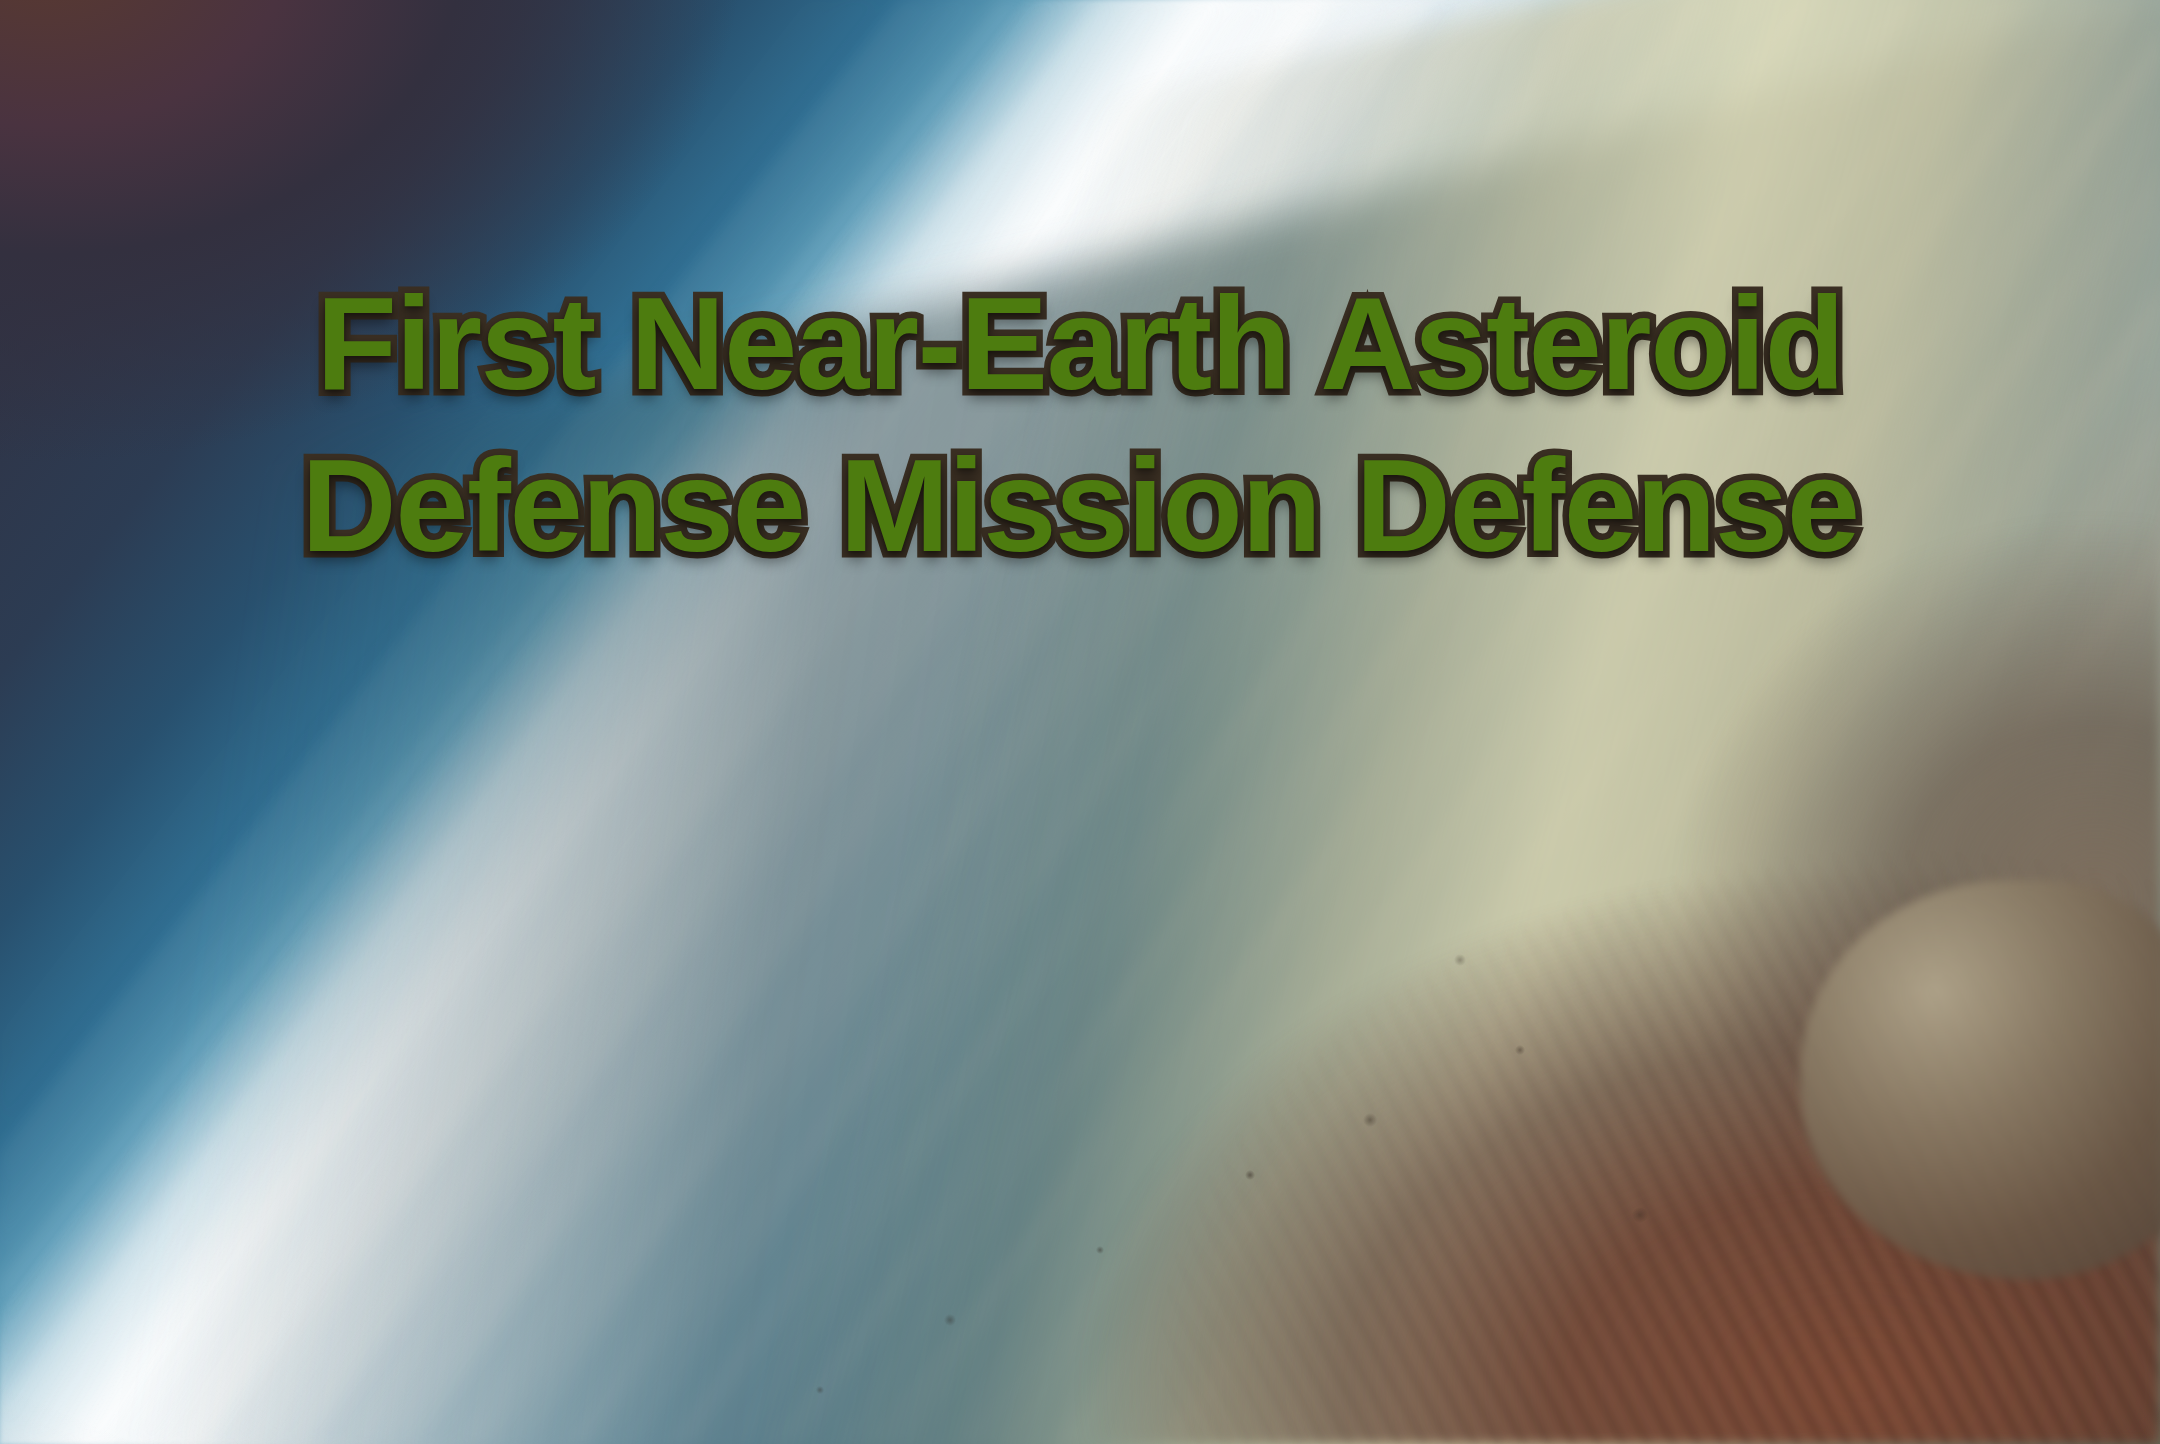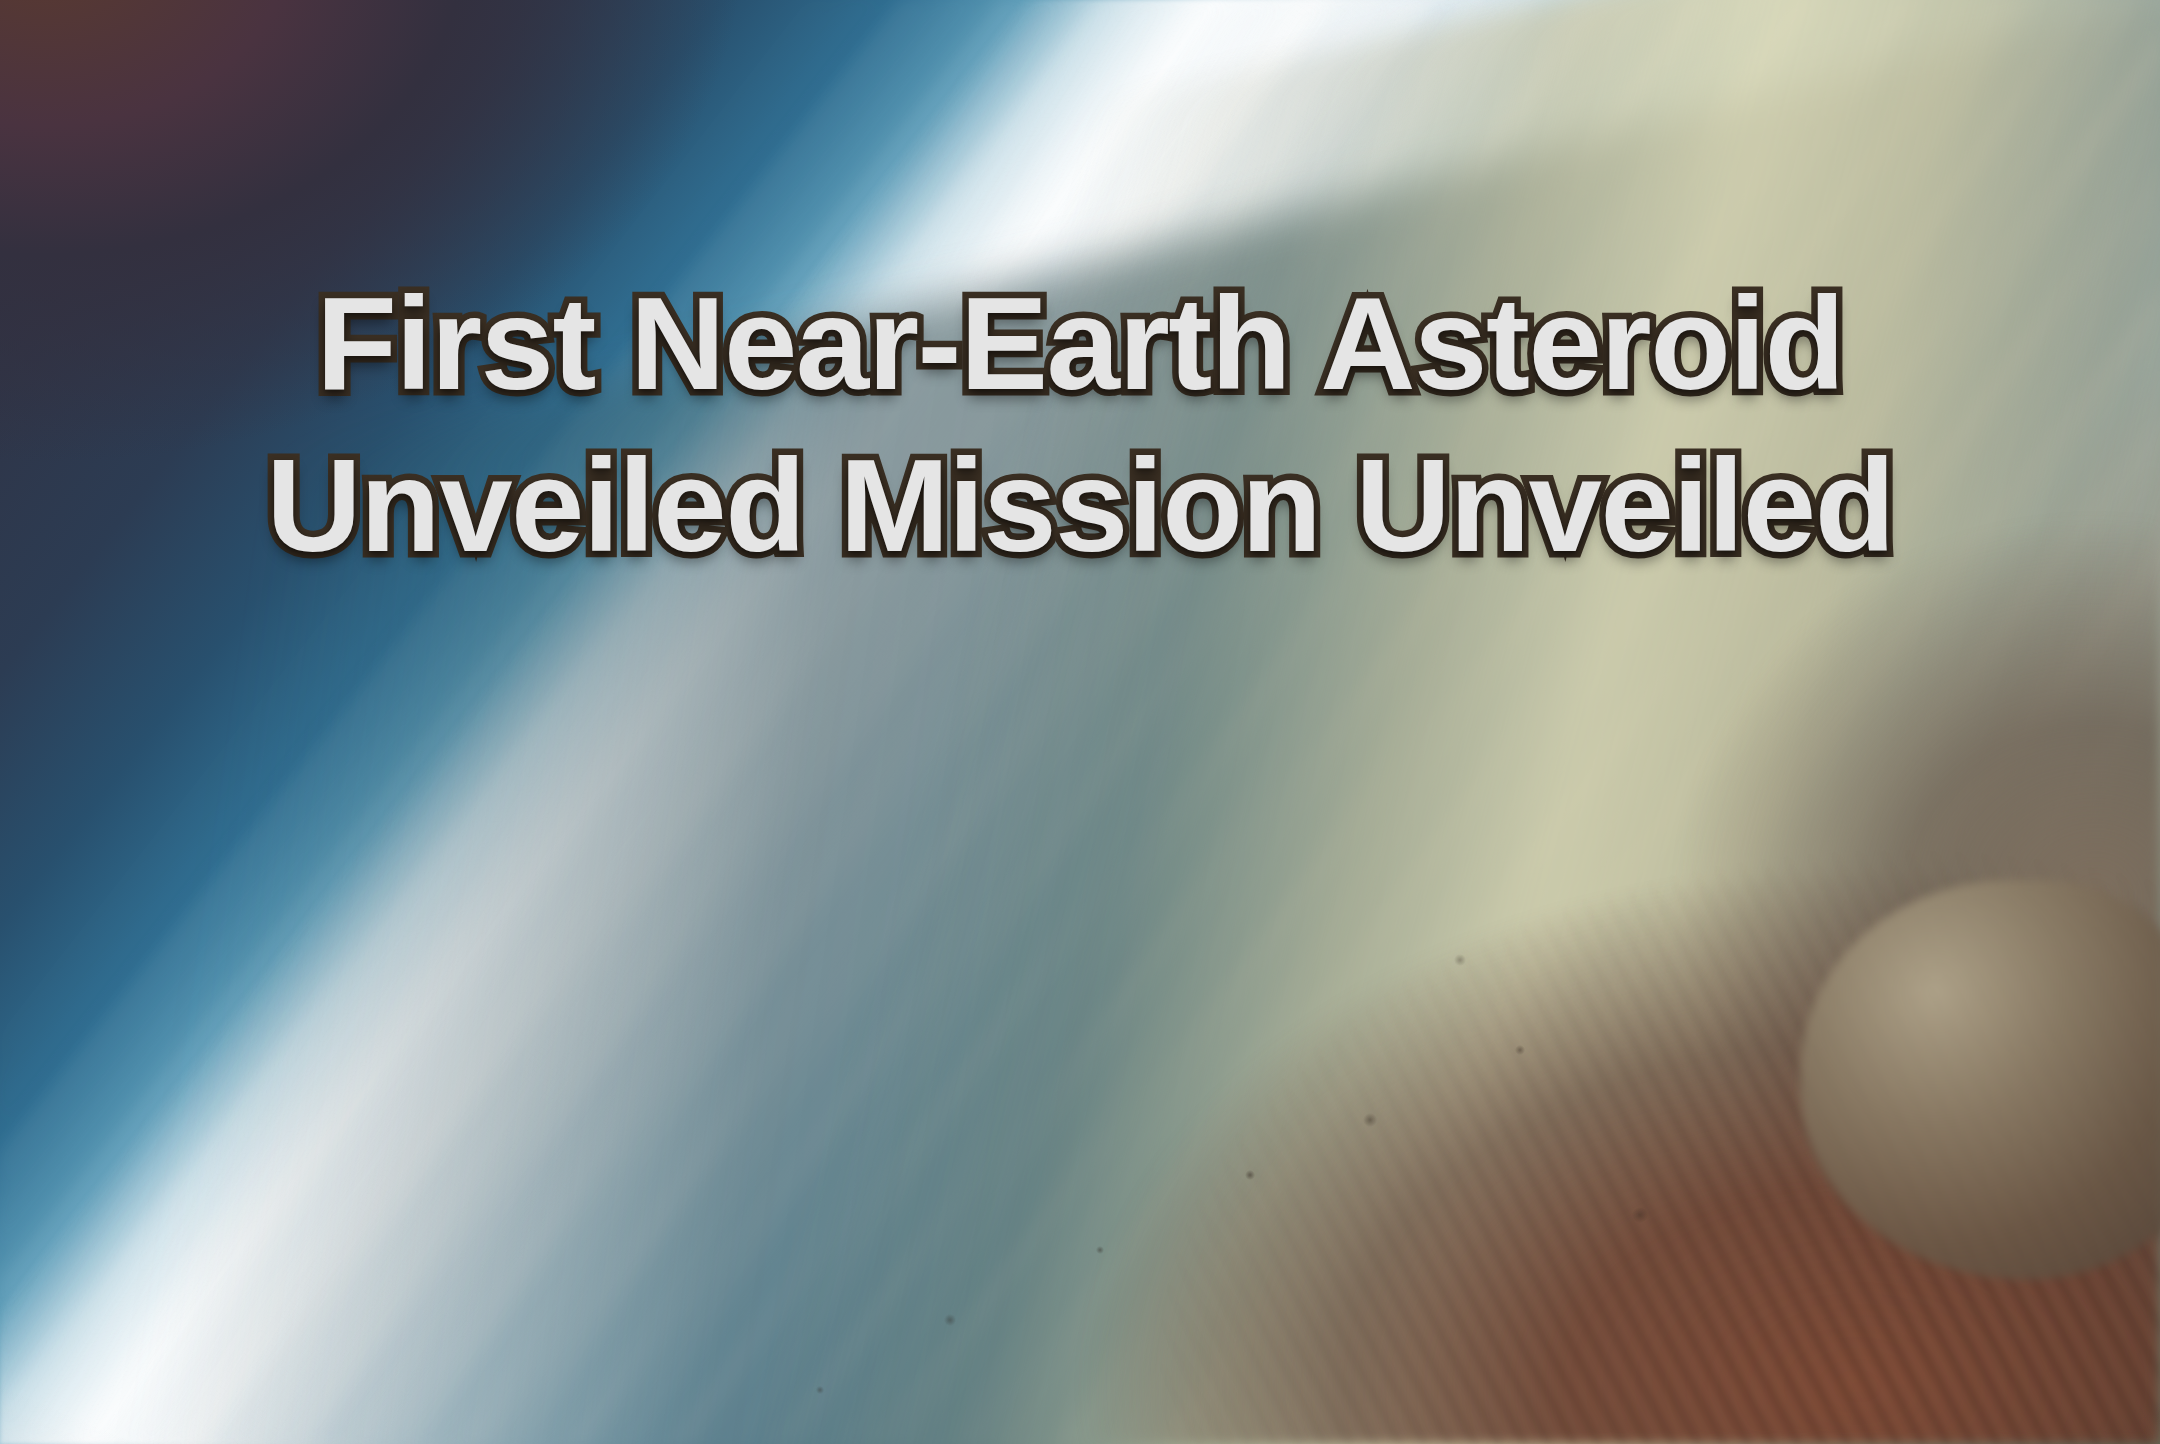--- a/index.html
+++ b/index.html
@@ -183,21 +183,21 @@
     inset: 0;
     display: flex;
     flex-direction: column;
     align-items: center;
     justify-content: flex-start;
     padding-top: 278px;
     box-sizing: border-box;
   }
 
   .title-line {
-    color: #e5e5e5;
+    color: #4d7c0f;
     font-weight: 700;
     letter-spacing: -0.5px;
     white-space: nowrap;
     line-height: 1.0;
     text-align: center;
     -webkit-text-stroke: 13px #3a2f23;
     paint-order: stroke fill;
     text-shadow:
       0 9px 14px rgba(0,0,0,0.45),
       0 2px 4px rgba(0,0,0,0.35);
@@ -235,18 +235,18 @@
   <div class="bg-layer bg-rock"></div>
   <div class="bg-layer bg-rock-detail"></div>
   <div class="bg-boulder"></div>
   <div class="bg-layer bg-speckles"></div>
   <div class="bg-layer bg-vignette"></div>
 
   <div class="overlay">
 
     <div class="title-line en-line en-line-1">First Near-Earth Asteroid</div>
 
-    <div class="title-line en-line en-line-2">Unveiled Mission Unveiled</div>
+    <div class="title-line en-line en-line-2">Defense Mission Defense</div>
 
 
 
   </div>
 </div>
 
 </body></html>

